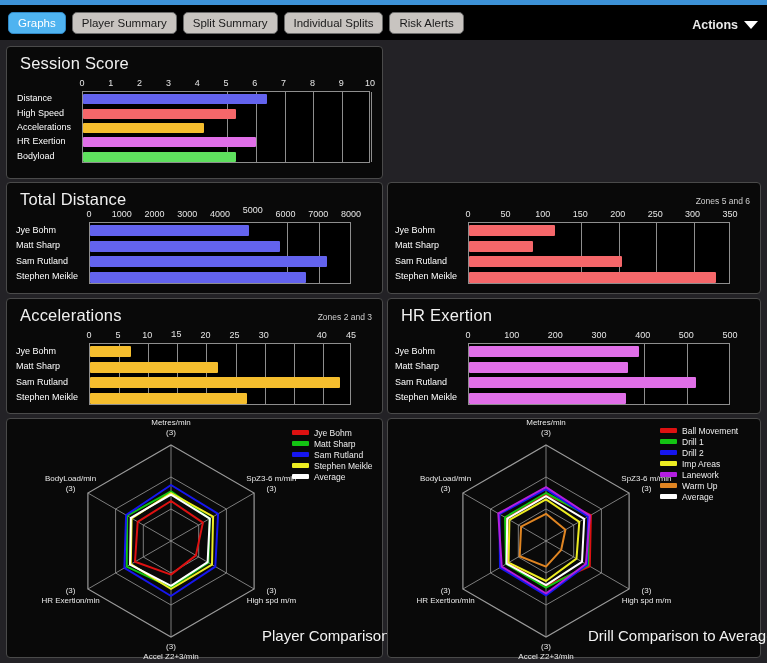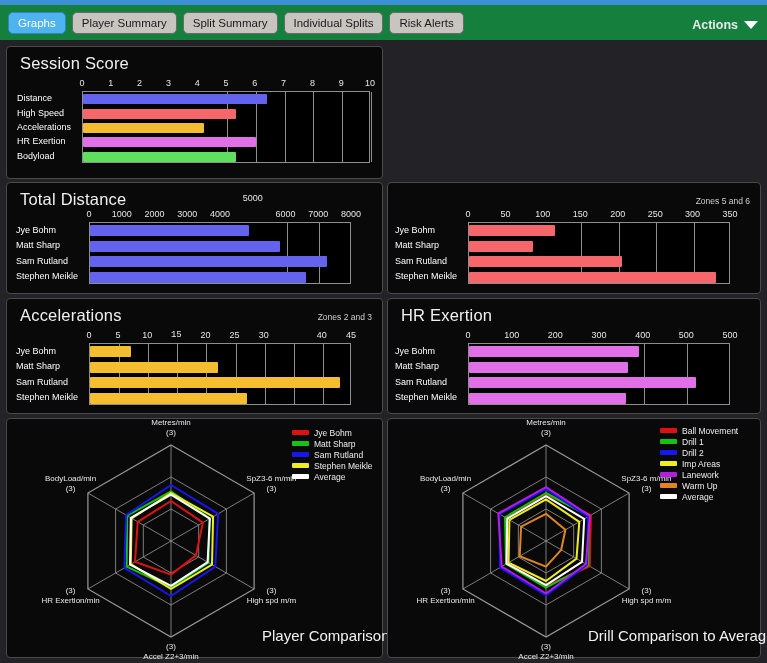--- a/index.html
+++ b/index.html
@@ -6,21 +6,21 @@
   html, body {
     width: 767px; height: 663px;
     background: #232226;
     font-family: "Liberation Sans", sans-serif;
     overflow: hidden;
   }
   #app { position: relative; width: 767px; height: 663px; }
 
   
   .topstrip { position:absolute; top:0; left:0; width:767px; height:5px; background:#3c91d6; }
-  .tabbar { position:absolute; top:5px; left:0; width:767px; height:35px; background:#15803d; }
+  .tabbar { position:absolute; top:5px; left:0; width:767px; height:35px; background:#000000; }
   .tabs { position:absolute; left:8px; top:7px; display:flex; gap:6px; }
   .tab {
     height:22px; line-height:21px; padding:0 9px;
     border-radius:5px; font-size:11.5px; white-space:nowrap;
     background:#c8c4c0; color:#1a1a1a; border:1px solid #6a6a6a;
     cursor:pointer;
   }
   .tab.active { background:#4fb3f0; color:#ffffff; border-color:#2f86c4; }
   .actions {
     position:absolute; right:9px; top:13px; display:flex; align-items:center; gap:6px;
@@ -121,21 +121,21 @@
         <div class="rowlabel" style="left: 10px; top: 94.4px;">HR Exertion</div>
         <div class="rowlabel" style="left: 10px; top: 108.8px;">Bodyload</div>
       </div>
       <div class="panel" style="left: 6px; top: 182px; width: 377px; height: 112px;">
         <div class="panel-title">Total Distance</div>
         <div class="axis-label" style="left: 82px; top: 26px;">0</div>
         <div class="axis-label" style="left: 114.75px; top: 26px;">1000</div>
         <div class="axis-label" style="left: 147.5px; top: 26px;">2000</div>
         <div class="axis-label" style="left: 180.25px; top: 26px;">3000</div>
         <div class="axis-label" style="left: 213px; top: 26px;">4000</div>
-        <div class="axis-label" style="left: 245.75px; top: 10px;">5000</div>
+        <div class="axis-label" style="left: 245.75px; top: 22px;">5000</div>
         <div class="axis-label" style="left: 278.5px; top: 26px;">6000</div>
         <div class="axis-label" style="left: 311.25px; top: 26px;">7000</div>
         <div class="axis-label" style="left: 344px; top: 26px;">8000</div>
         <div class="plot" style="left: 82px; top: 39px; width: 262px; height: 62px;">
           <div class="gridline" style="left: 196.5px;"></div>
           <div class="gridline" style="left: 229.25px;"></div>
           <div class="bar" style="left: 0px; top: 2.25px; height: 11px; width: 158.837px; background: rgb(99, 99, 238);"></div>
           <div class="bar" style="left: 0px; top: 17.75px; height: 11px; width: 189.95px; background: rgb(99, 99, 238);"></div>
           <div class="bar" style="left: 0px; top: 33.25px; height: 11px; width: 237.438px; background: rgb(99, 99, 238);"></div>
           <div class="bar" style="left: 0px; top: 48.75px; height: 11px; width: 216.15px; background: rgb(99, 99, 238);"></div>

